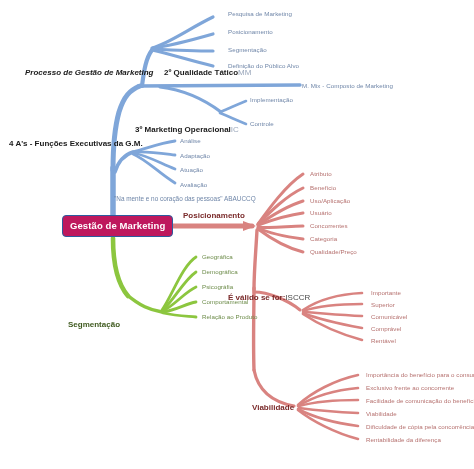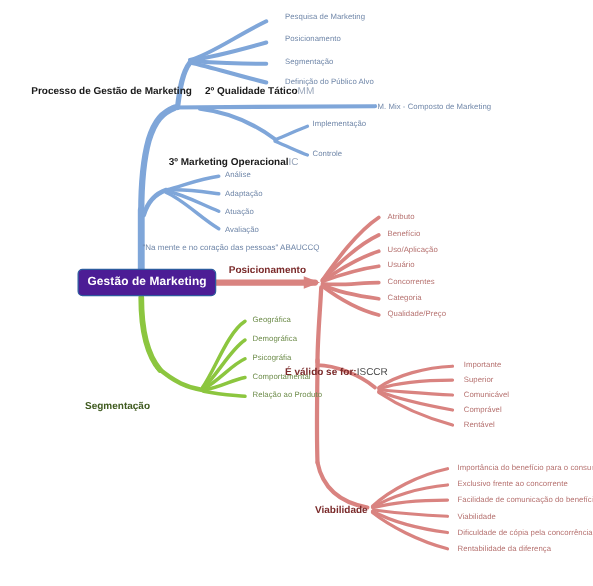--- a/index.html
+++ b/index.html
@@ -31,21 +31,21 @@
   }
   .label {
     position: absolute;
     white-space: nowrap;
     line-height: 1;
     transform: translateY(-50%);
   }
   
   .root-node {
     position: absolute;
-    background: #4c1d95;
+    background: #be185d;
     border: 1.3px solid #2d5b9e;
     border-radius: 4px;
     color: #ffffff;
     font-weight: bold;
     font-size: 9.5px;
     padding: 4px 7px 5px 7px;
     letter-spacing: 0.1px;
     transform: translateY(-50%);
     box-sizing: border-box;
   }
@@ -163,21 +163,21 @@
       <path d="M162,310 C172,296 182,266 196,257" stroke="#8cc63f" stroke-width="2.8" fill="none" stroke-linecap="round"></path>
       <path d="M162,311 C174,300 184,280 196,272" stroke="#8cc63f" stroke-width="2.8" fill="none" stroke-linecap="round"></path>
       <path d="M163,311 C176,304 185,292 196,287" stroke="#8cc63f" stroke-width="2.8" fill="none" stroke-linecap="round"></path>
       <path d="M163,312 C177,310 185,304 196,302" stroke="#8cc63f" stroke-width="2.8" fill="none" stroke-linecap="round"></path>
       <path d="M163,313 C177,316 185,316 196,317" stroke="#8cc63f" stroke-width="2.8" fill="none" stroke-linecap="round"></path>
     </g>
   </svg>
 
   <div class="root-node" style="left:62px; top:226px;">Gestão de Marketing</div>
 
-  <div class="label lvl1" style="left:25px; top:73px;">
+  <div class="label lvl1" style="left:25px; top:73px;font-style:italic;">
     <span>Processo de Gestão de Marketing</span>
   </div>
 
 
   <div class="label leaf leaf-blue" style="left:228px; top:14px;">Pesquisa de Marketing</div>
   <div class="label leaf leaf-blue" style="left:228px; top:32px;">Posicionamento</div>
   <div class="label leaf leaf-blue" style="left:228px; top:50px;">Segmentação</div>
   <div class="label leaf leaf-blue" style="left:228px; top:66px;">Definição do Público Alvo</div>
 
   <div class="label lvl1-blue" style="left:164px; top:73px;">
@@ -186,20 +186,23 @@
 
   <div class="label leaf leaf-blue" style="left:302px; top:86px;">M. Mix - Composto de Marketing</div>
 
   <div class="label lvl1-blue" style="left:135px; top:130px;">
     <span>3º Marketing Operacional</span><span class="mnemonic">IC</span>
   </div>
 
   <div class="label leaf leaf-blue" style="left:250px; top:100px;">Implementação</div>
   <div class="label leaf leaf-blue" style="left:250px; top:124px;">Controle</div>
 
+  <div class="label lvl1" style="left:9px; top:144px;">
+    <span>4 A's - Funções Executivas da G.M.</span>
+  </div>
 
   <div class="label leaf leaf-blue" style="left:180px; top:141px;">Análise</div>
   <div class="label leaf leaf-blue" style="left:180px; top:156px;">Adaptação</div>
   <div class="label leaf leaf-blue" style="left:180px; top:170px;">Atuação</div>
   <div class="label leaf leaf-blue" style="left:180px; top:185px;">Avaliação</div>
 
   <div class="label quote" style="left:114px; top:199px;">"Na mente e no coração das pessoas" ABAUCCQ</div>
 
   <div class="label lvl1-red" style="left:183px; top:216px;">
     <span>Posicionamento</span>

